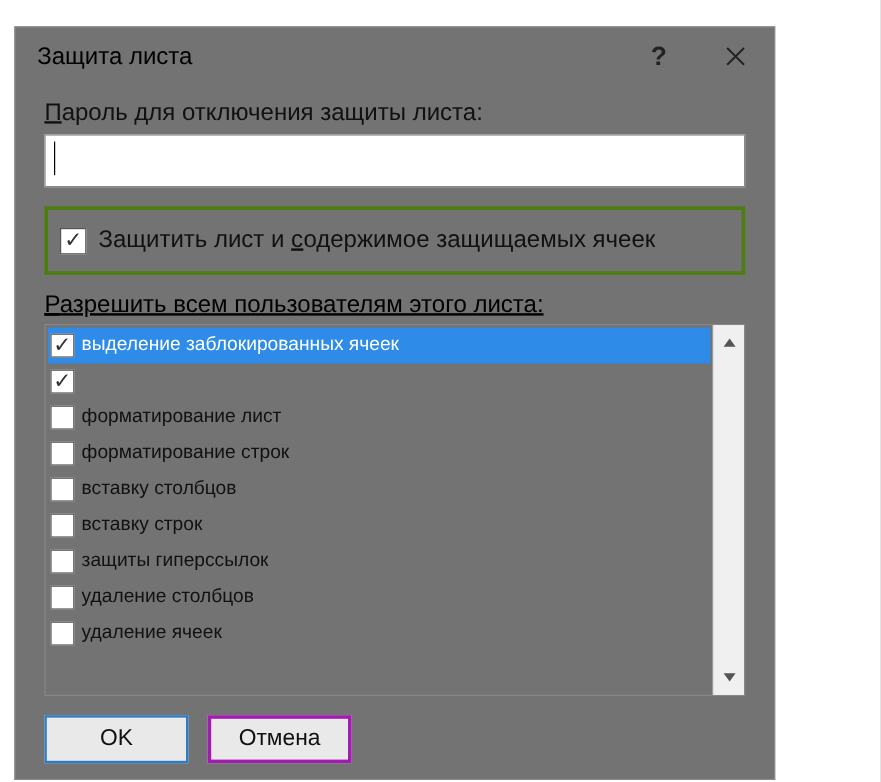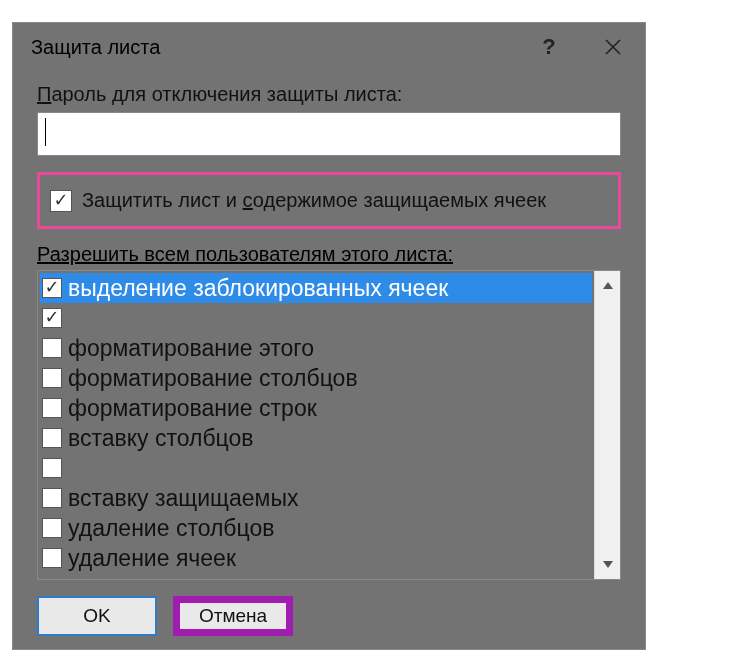--- a/index.html
+++ b/index.html
@@ -78,21 +78,21 @@
     }
     .caret {
       position: absolute;
       left: 8px;
       top: 6px;
       width: 1px;
       height: 28px;
       background: #000;
     }
     .protect-row {
-      border: 3px solid #ec4899;
+      border: 3px solid #4d7c0f;
       margin-top: 16px;
       padding: 14px 10px;
       display: flex;
       align-items: center;
     }
     .checkbox {
       width: 22px;
       height: 22px;
       border: 1px solid #555;
       display: inline-flex;
@@ -135,21 +135,21 @@
       align-items: center;
       height: 30px;
       padding-left: 2px;
     }
     .list-item .checkbox {
       width: 20px;
       height: 20px;
       margin-right: 6px;
     }
     .list-item .item-label {
-      font-size: 23px;
+      font-size: 16px;
       color: #111;
       white-space: nowrap;
     }
     .list-item.selected {
       background: #2e8be8;
     }
     .list-item.selected .item-label {
       color: #fff;
     }
     .scrollbar {
@@ -173,21 +173,21 @@
       background: #f0f0f0;
     }
     .footer {
       display: flex;
       gap: 16px;
       padding: 16px 24px 18px 24px;
     }
     .btn {
       min-width: 120px;
       height: 40px;
-      border: 7px solid #a21caf;
+      border: 3px solid #a21caf;
       background: #e9e9e9;
       font-size: 19px;
       color: #111;
       cursor: default;
       display: flex;
       align-items: center;
       justify-content: center;
     }
     .btn.primary {
       border: 2px solid #2e7cc7;
@@ -233,40 +233,37 @@
       <div class="listbox" id="perm-list">
           <div class="list-item selected">
             <span class="checkbox checked"></span>
             <span class="item-label">выделение заблокированных ячеек</span>
           </div>
           <div class="list-item">
             <span class="checkbox checked"></span>
           </div>
           <div class="list-item">
             <span class="checkbox"></span>
-            <span class="item-label">форматирование этого</span>
-          </div>
-          <div class="list-item">
-            <span class="checkbox"></span>
-            <span class="item-label">форматирование столбцов</span>
+            <span class="item-label">форматирование лист</span>
           </div>
           <div class="list-item">
             <span class="checkbox"></span>
             <span class="item-label">форматирование строк</span>
           </div>
           <div class="list-item">
             <span class="checkbox"></span>
             <span class="item-label">вставку столбцов</span>
           </div>
           <div class="list-item">
             <span class="checkbox"></span>
-          </div>
-          <div class="list-item">
-            <span class="checkbox"></span>
-            <span class="item-label">вставку защищаемых</span>
+            <span class="item-label">вставку строк</span>
+          </div>
+          <div class="list-item">
+            <span class="checkbox"></span>
+            <span class="item-label">защиты гиперссылок</span>
           </div>
           <div class="list-item">
             <span class="checkbox"></span>
             <span class="item-label">удаление столбцов</span>
           </div>
           <div class="list-item">
             <span class="checkbox"></span>
             <span class="item-label">удаление ячеек</span>
           </div>
         </div>

